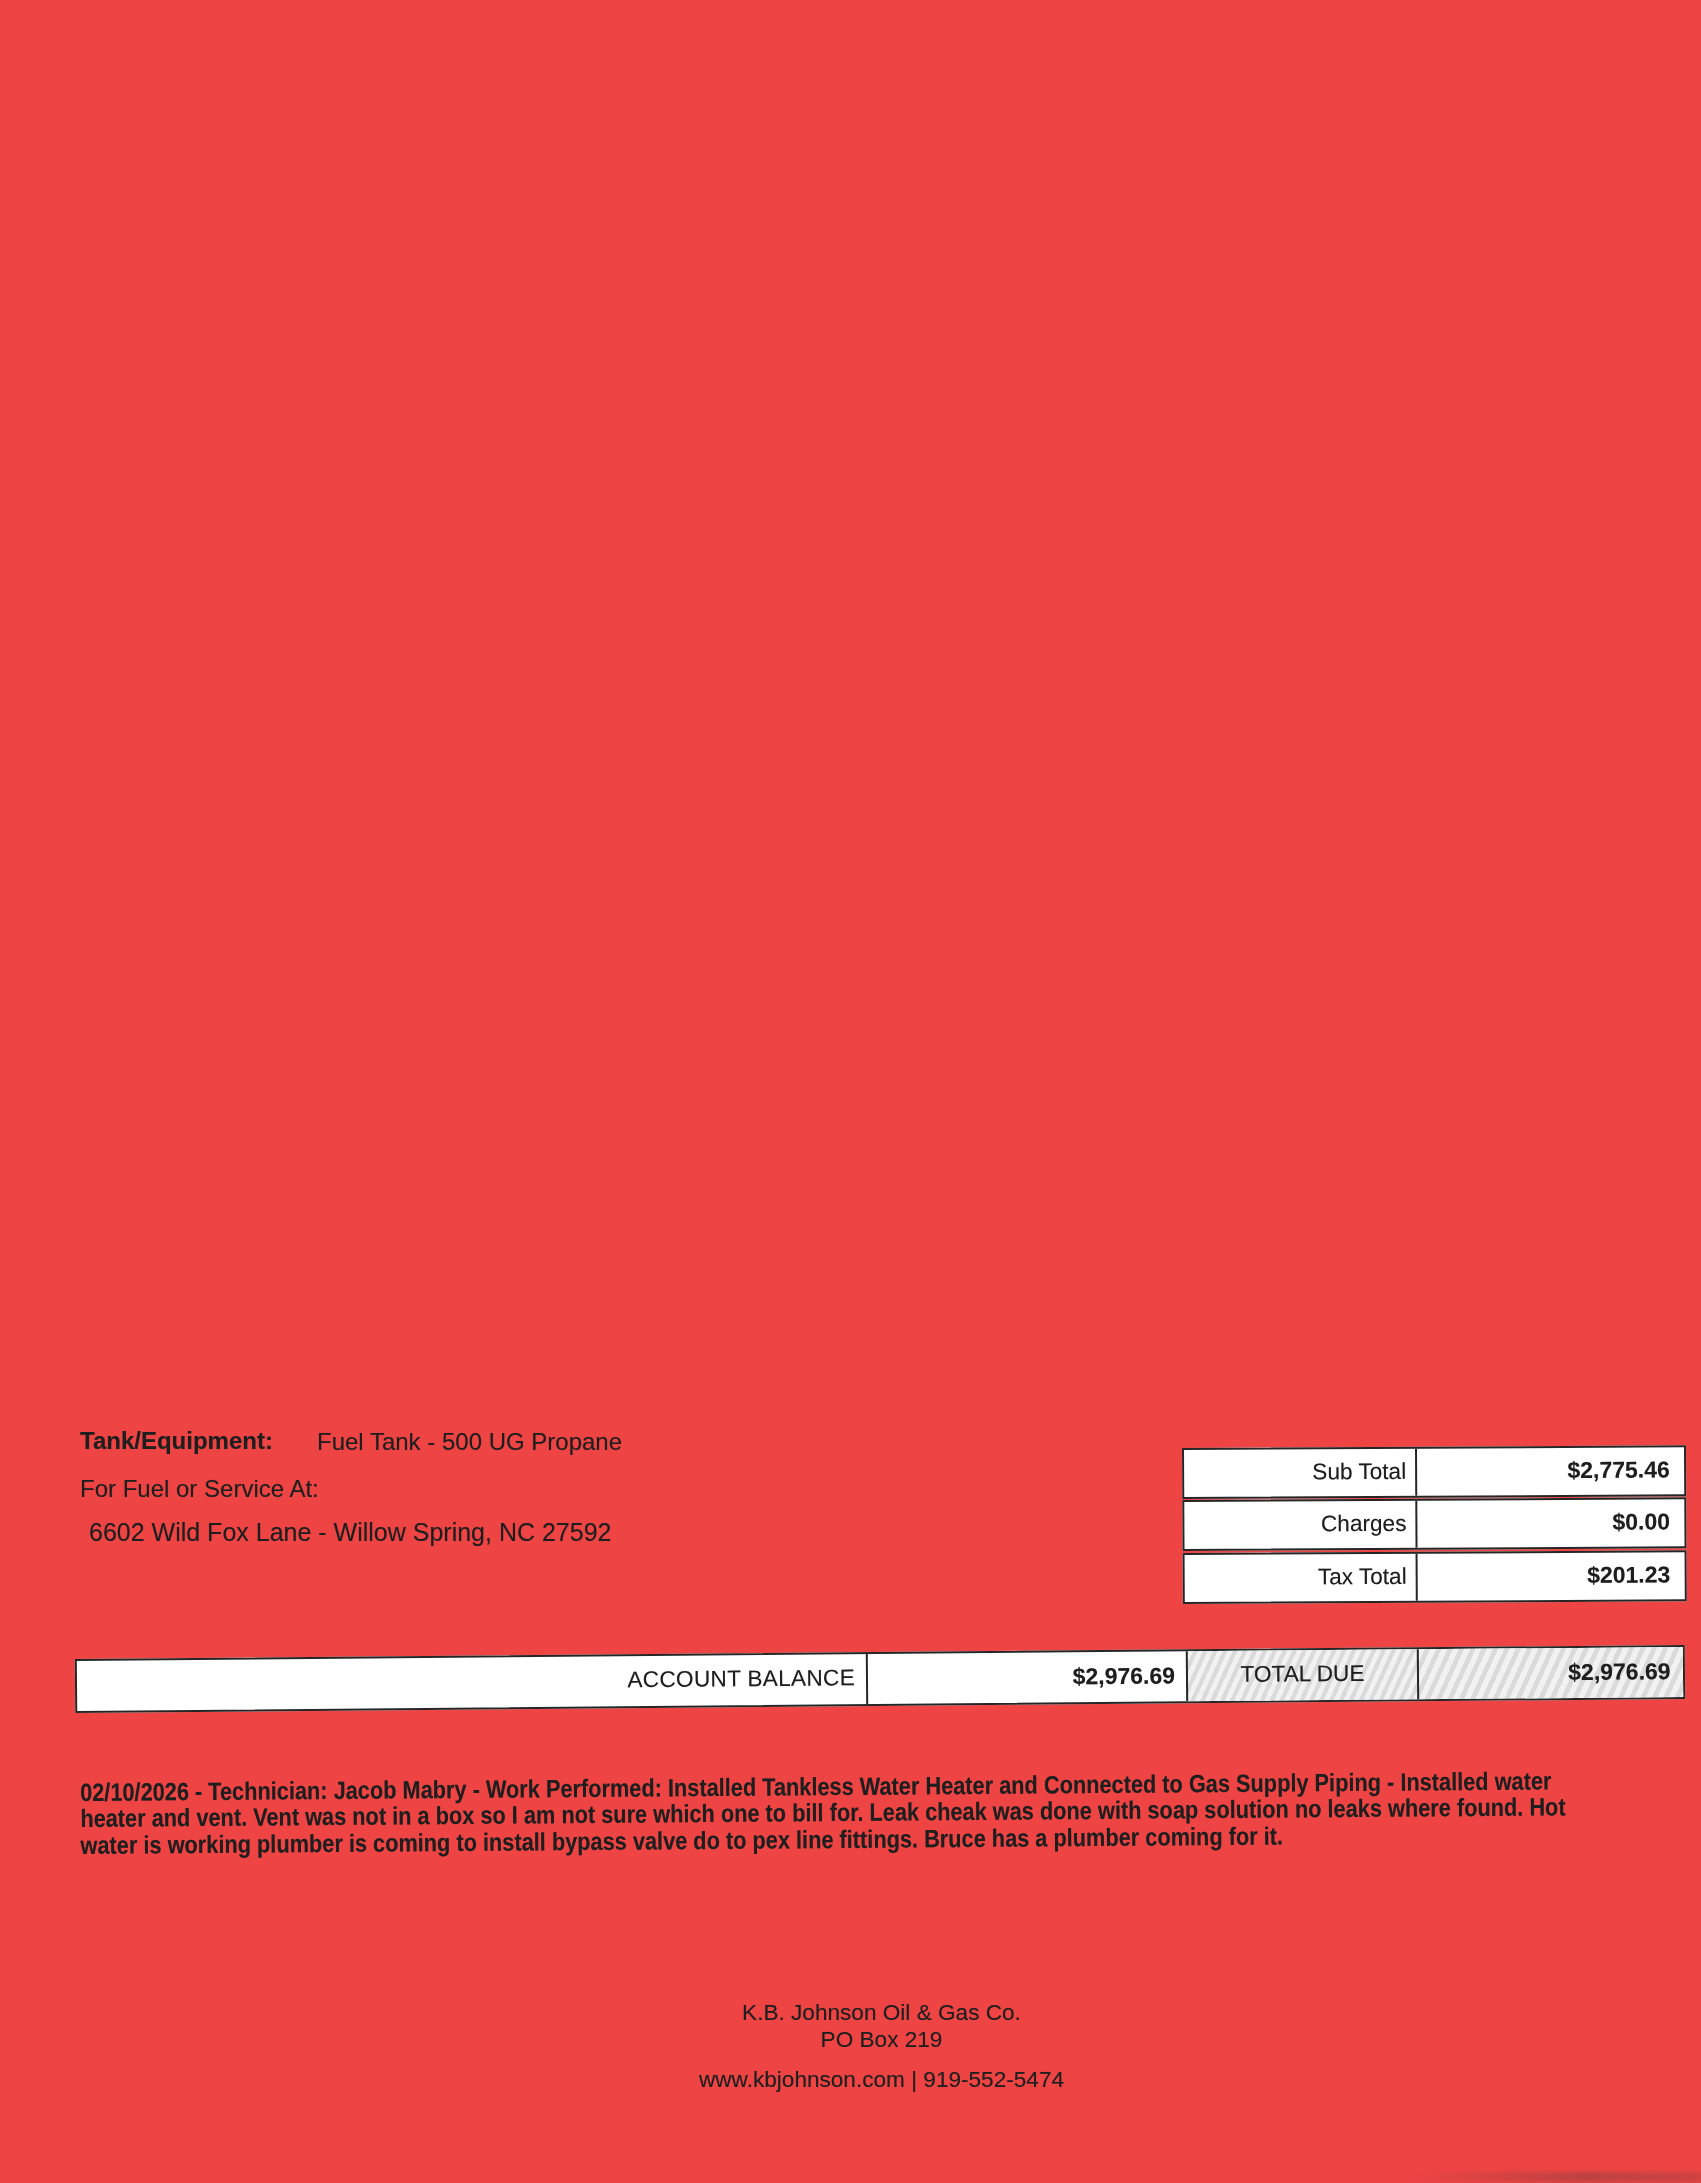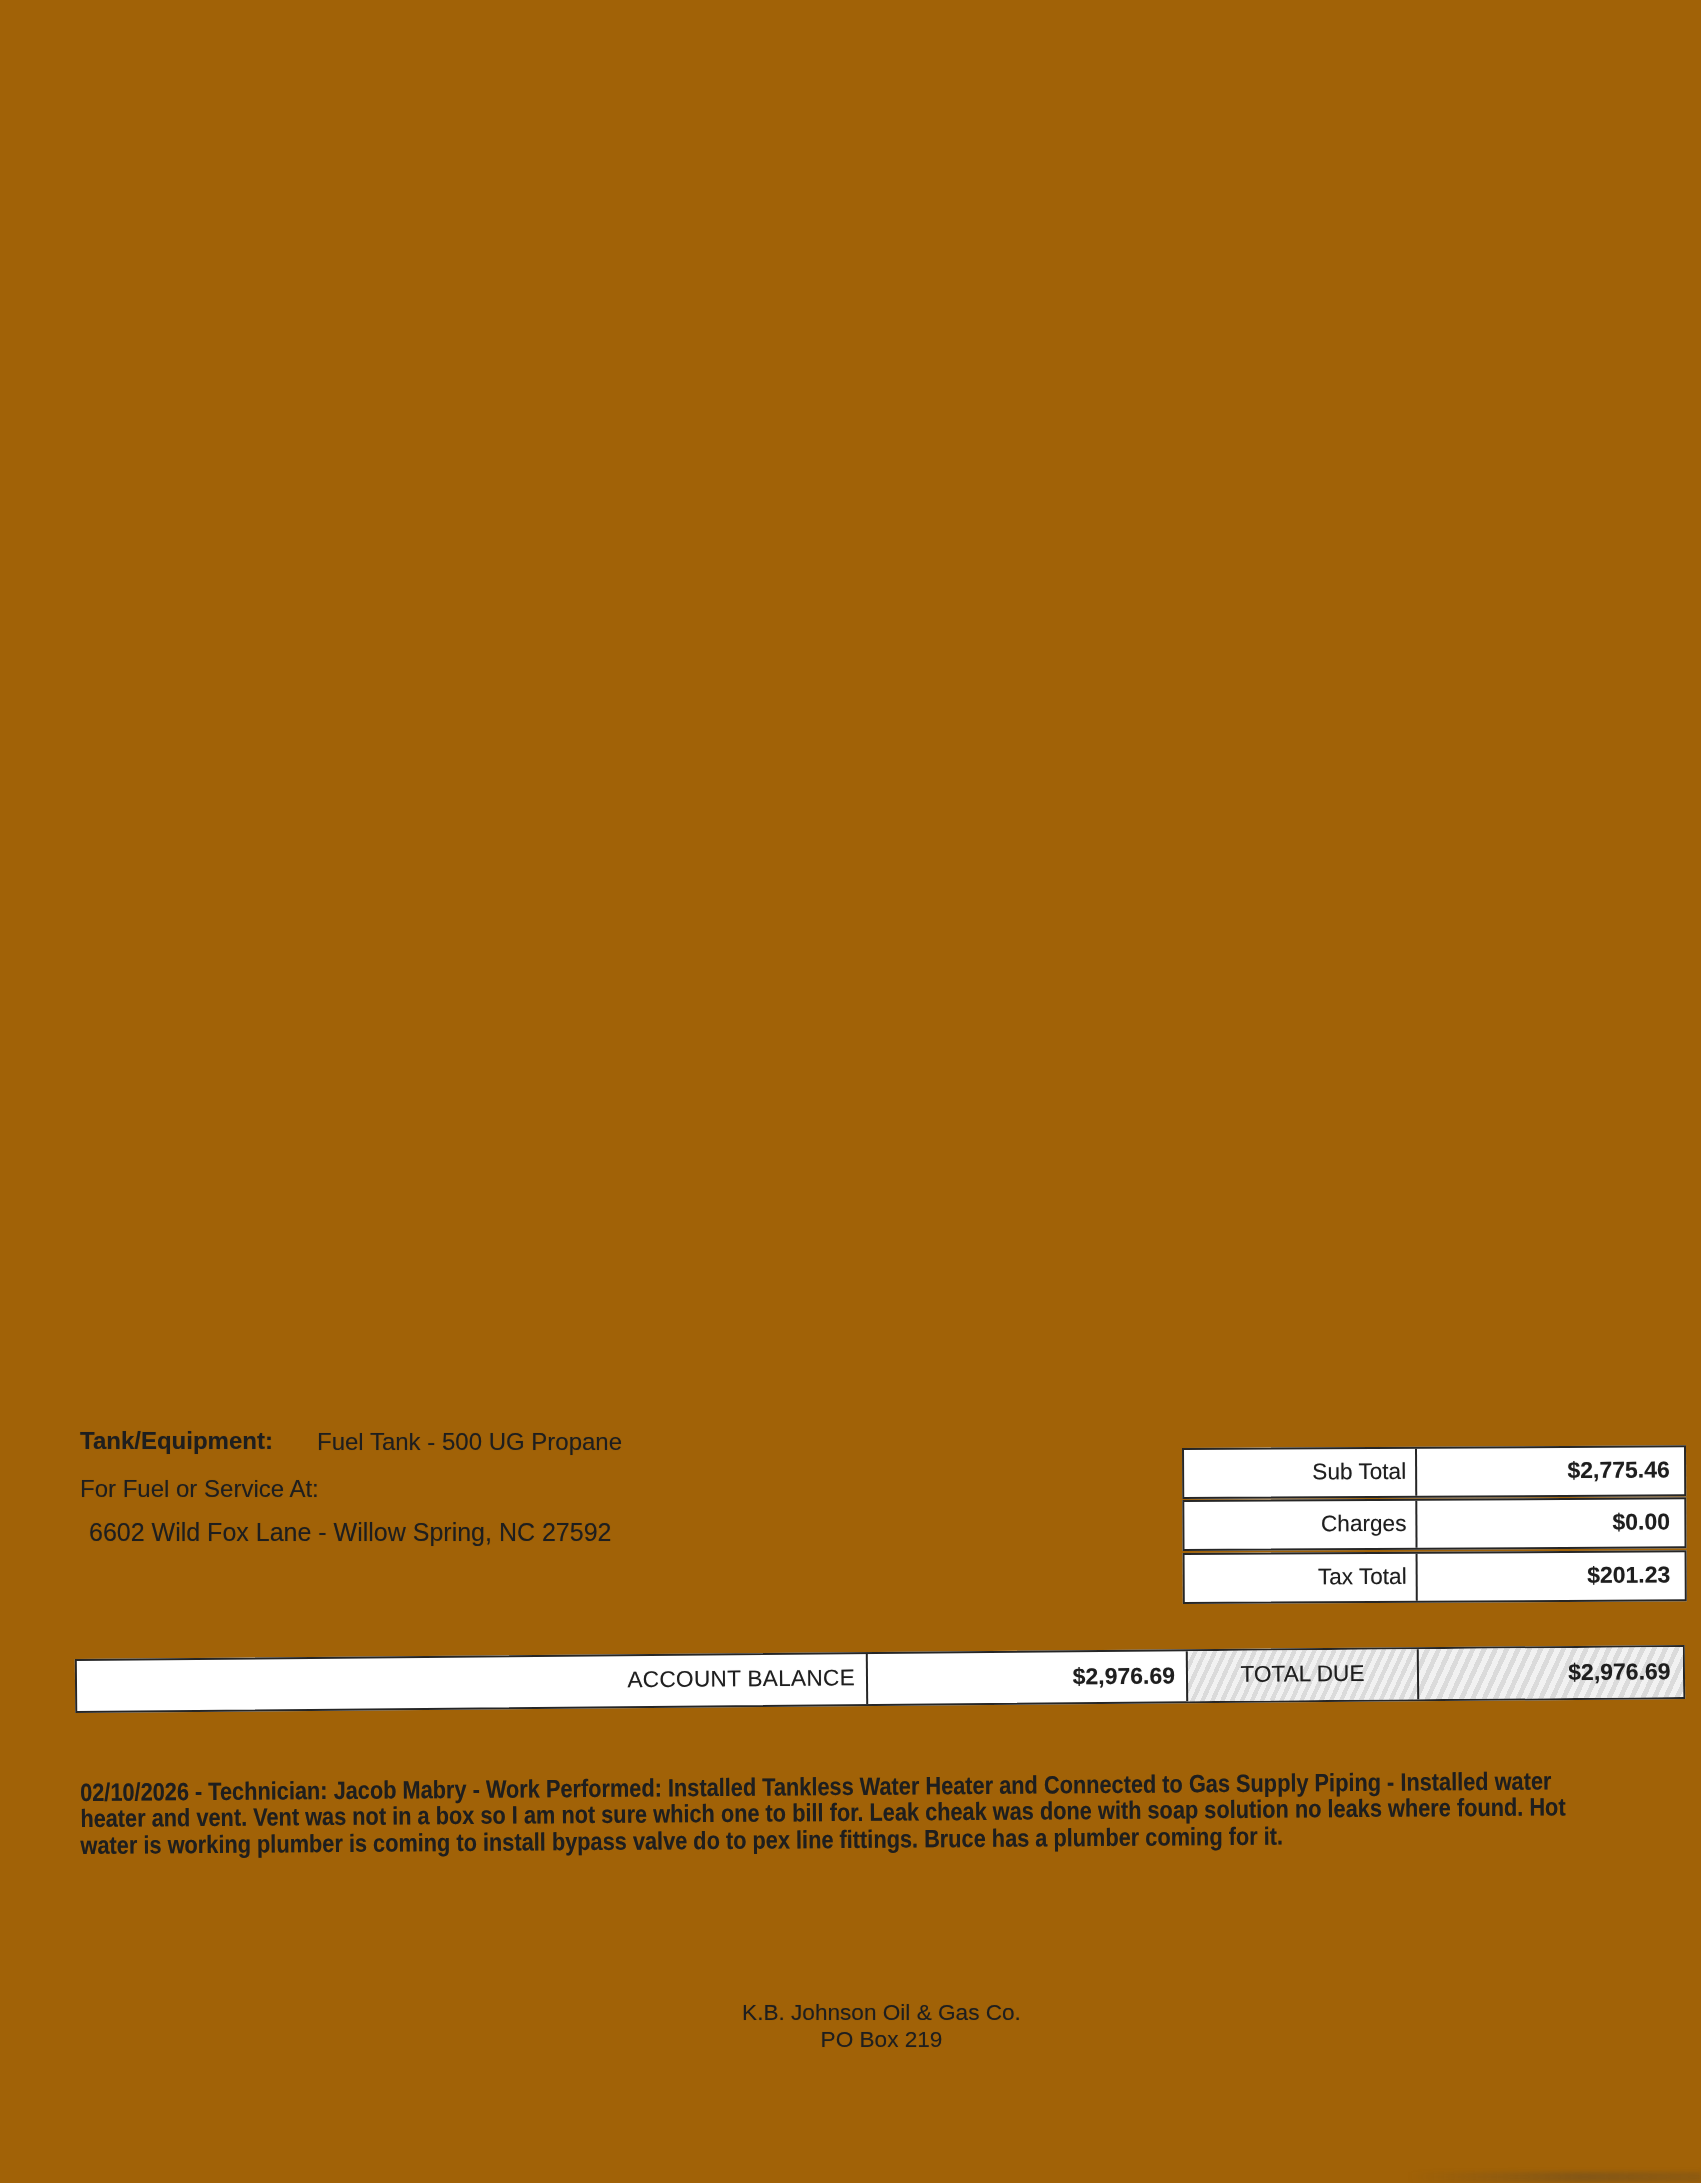--- a/index.html
+++ b/index.html
@@ -11,21 +11,21 @@
     width: 1702px;
     height: 2183px;
     position: relative;
     overflow: hidden;
     font-family: "Liberation Sans", "DejaVu Sans", sans-serif;
     color: #1e1e1e;
   }
   .page {
     position: absolute;
     inset: 0;
-    background: #a16207;
+    background: #ef4444;
   }
   .txt {
     position: absolute;
     white-space: nowrap;
     text-shadow: 0 0 0.7px rgba(40,40,40,0.45);
   }
 
   
   .tank-label   { left: 80px; top: 1427px; font-size: 24px; font-weight: bold; }
   .tank-value   { left: 317px; top: 1428px; font-size: 24px; }
@@ -177,18 +177,19 @@
 
   <div class="note">
     <div class="note-line">02/10/2026 - Technician: Jacob Mabry - Work Performed: Installed Tankless Water Heater and Connected to Gas Supply Piping - Installed water</div>
     <div class="note-line">heater and vent. Vent was not in a box so I am not sure which one to bill for. Leak cheak was done with soap solution no leaks where found. Hot</div>
     <div class="note-line">water is working plumber is coming to install bypass valve do to pex line fittings. Bruce has a plumber coming for it.</div>
   </div>
 
   <div class="footer">
     <div class="footer-line">K.B. Johnson Oil &amp; Gas Co.</div>
     <div class="footer-line">PO Box 219</div>
+    <div class="footer-line footer-contact">www.kbjohnson.com | 919-552-5474</div>
   </div>
 
   <div class="scan-smudge"></div>
 
 </div>
 
 
 </body></html>

